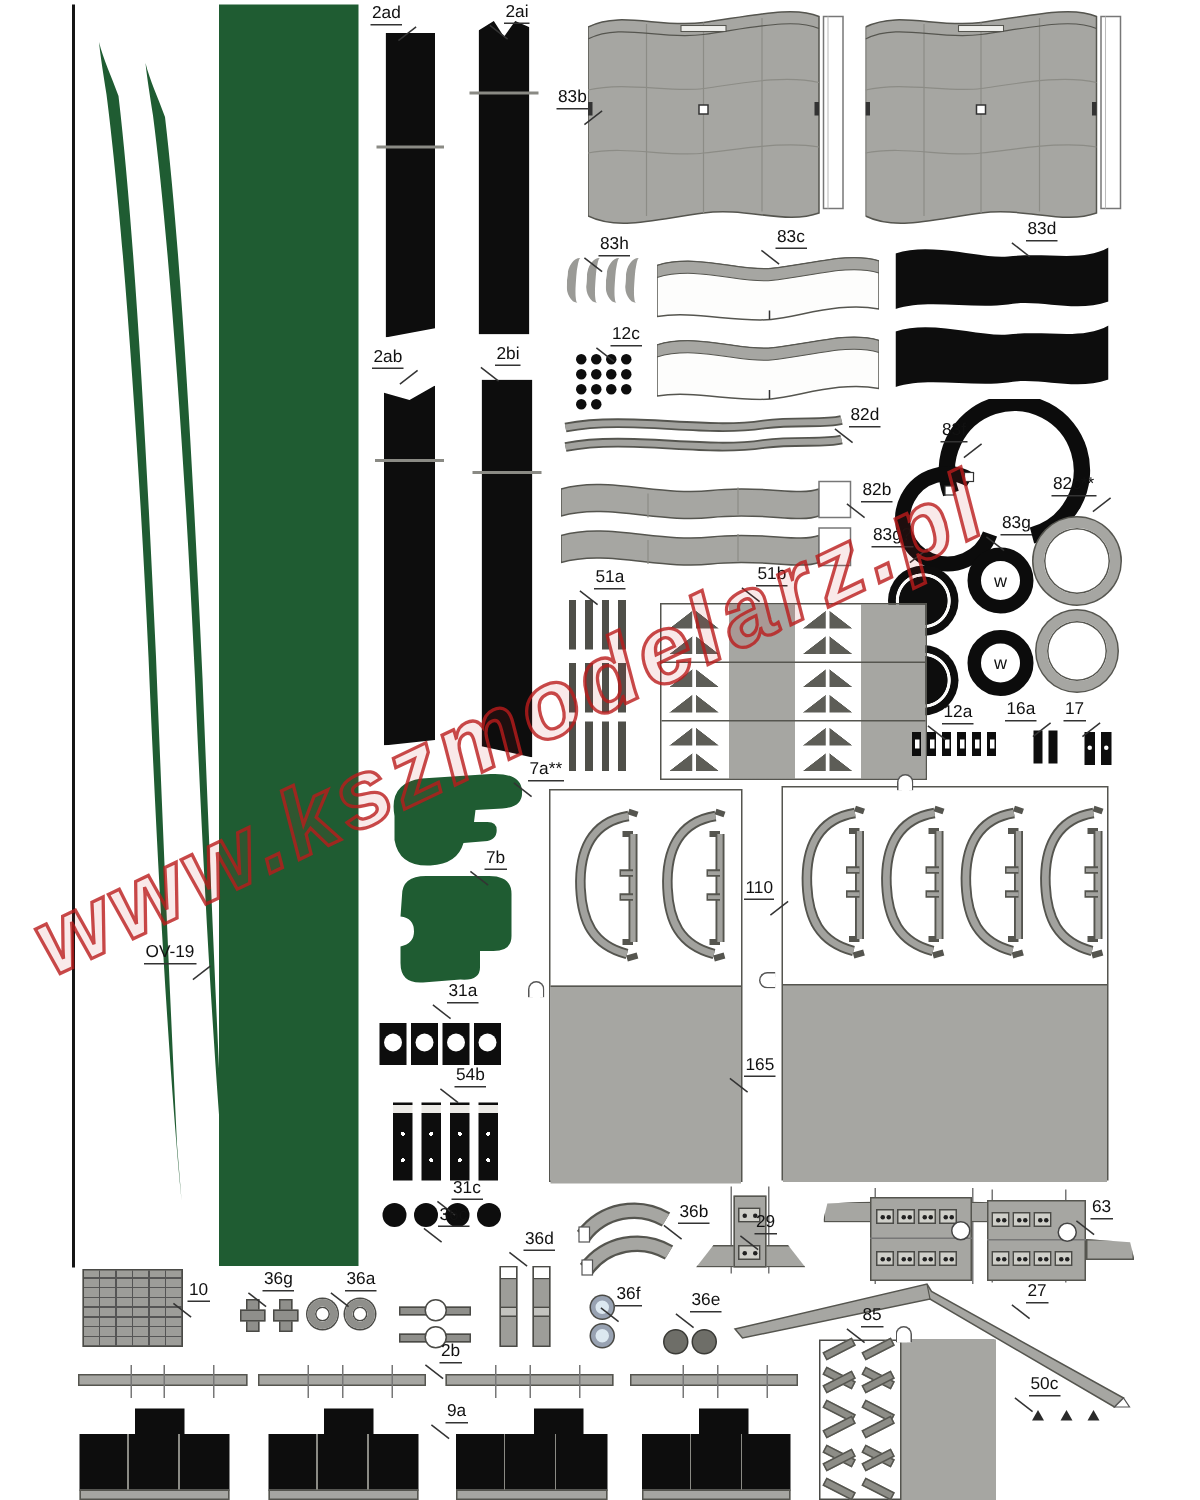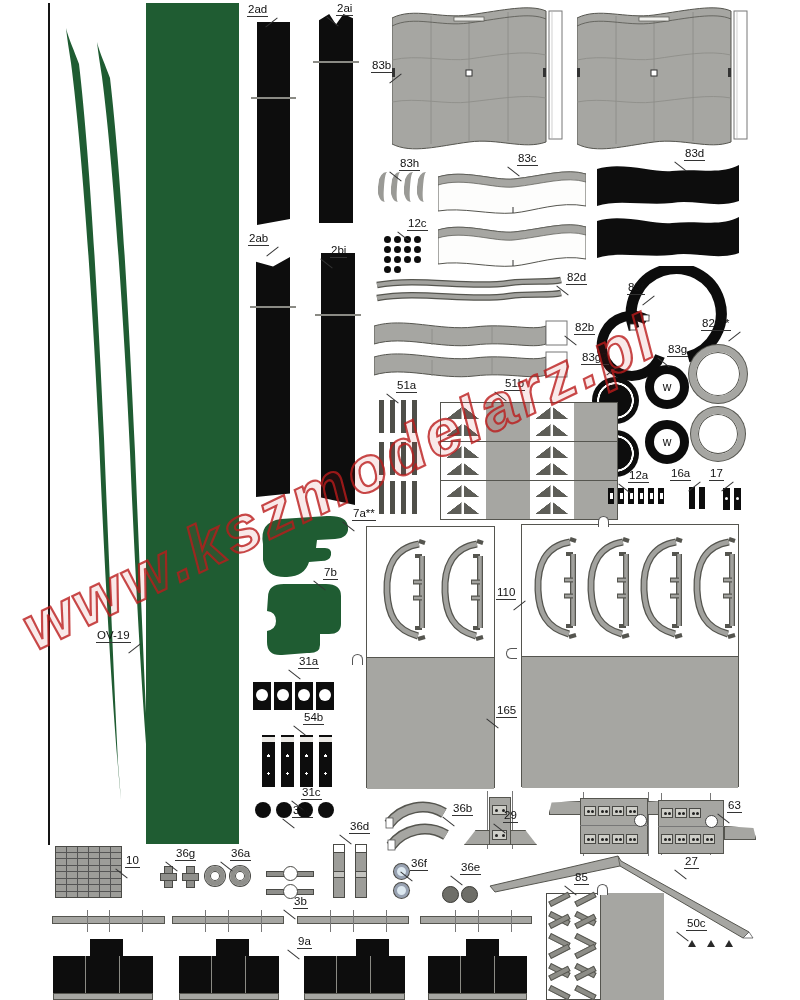--- a/index.html
+++ b/index.html
@@ -449,21 +449,21 @@
   </div>
 
   <div class="hook" style="left:352px;top:654px"></div>
   <div class="hook" style="left:598px;top:516px"></div>
   <div class="hook" style="left:506px;top:648px;transform:rotate(-90deg)"></div>
   <div class="hook" style="left:597px;top:884px"></div>
 
   <div class="lbl lr" style="left:247px;top:3px">2ad</div>
   <div class="lbl ll" style="left:336px;top:2px">2ai</div>
   <div class="lbl lr" style="left:248px;top:232px">2ab</div>
-  <div class="lbl ll" style="left:330px;top:244px" actable="false">2bi</div>
+  <div class="lbl ll" style="left:330px;top:230px" actable="false">2bi</div>
   <div class="lbl lr" style="left:371px;top:59px">83b</div>
   <div class="lbl ll" style="left:399px;top:157px">83h</div>
   <div class="lbl ll" style="left:517px;top:152px">83c</div>
   <div class="lbl ll" style="left:684px;top:147px">83d</div>
   <div class="lbl ll" style="left:407px;top:217px">12c</div>
   <div class="lbl ll" style="left:566px;top:271px">82d</div>
   <div class="lbl ll" style="left:574px;top:321px">82b</div>
   <div class="lbl lr" style="left:627px;top:281px">83f</div>
   <div class="lbl lr" style="left:701px;top:317px">82c**</div>
   <div class="lbl ll" style="left:667px;top:343px">83g</div>
@@ -487,16 +487,16 @@
   <div class="lbl ll" style="left:349px;top:820px">36d</div>
   <div class="lbl ll" style="left:292px;top:804px">36c</div>
   <div class="lbl ll" style="left:175px;top:847px">36g</div>
   <div class="lbl ll" style="left:230px;top:847px">36a</div>
   <div class="lbl ll" style="left:125px;top:854px">10</div>
   <div class="lbl ll" style="left:410px;top:857px">36f</div>
   <div class="lbl ll" style="left:460px;top:861px">36e</div>
   <div class="lbl ll" style="left:684px;top:855px">27</div>
   <div class="lbl ll" style="left:574px;top:871px">85</div>
   <div class="lbl ll" style="left:686px;top:917px">50c</div>
-  <div class="lbl ll" style="left:293px;top:895px">3b</div>
+  <div class="lbl ll" style="left:293px;top:895px">2b</div>
   <div class="lbl ll" style="left:297px;top:935px">9a</div>
 
 </div>
 
 </body></html>

